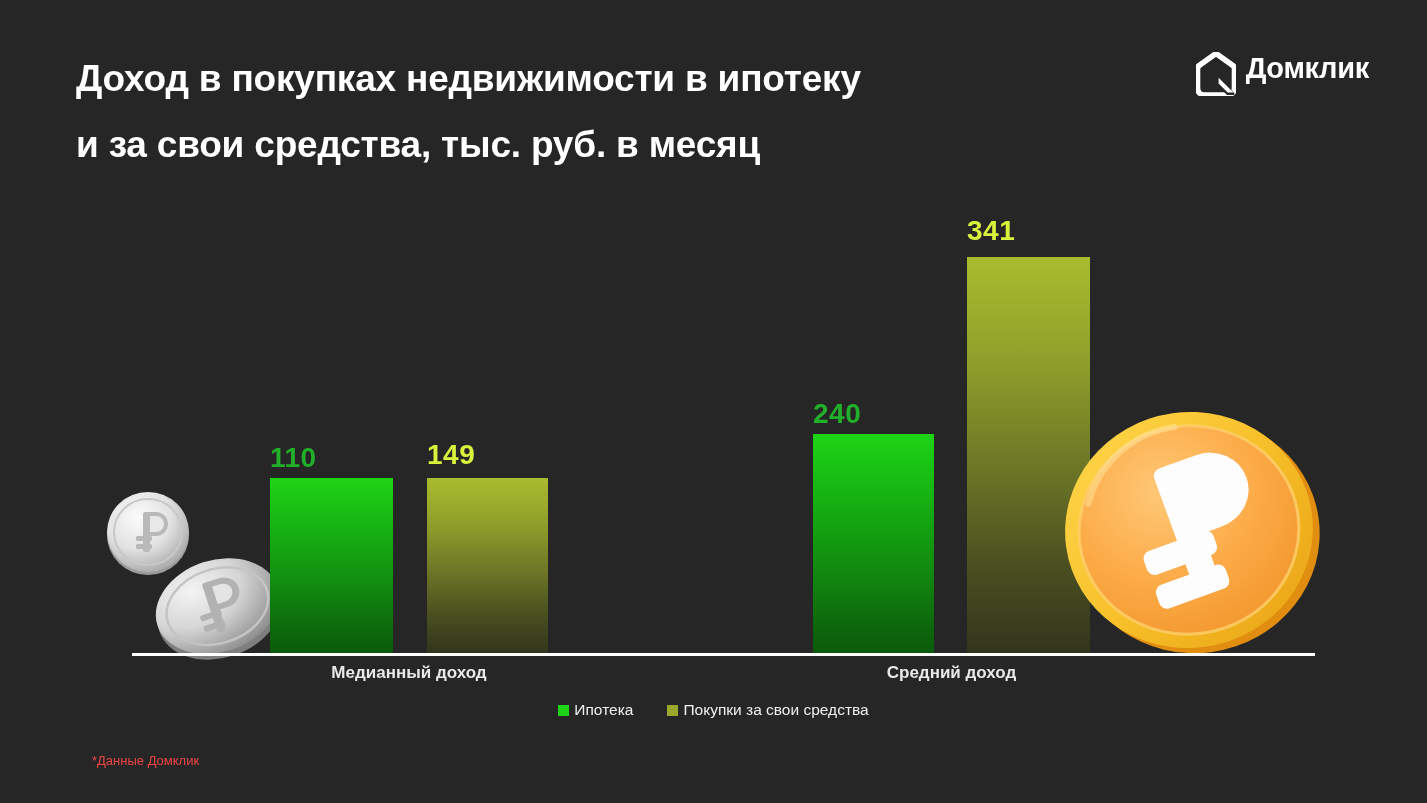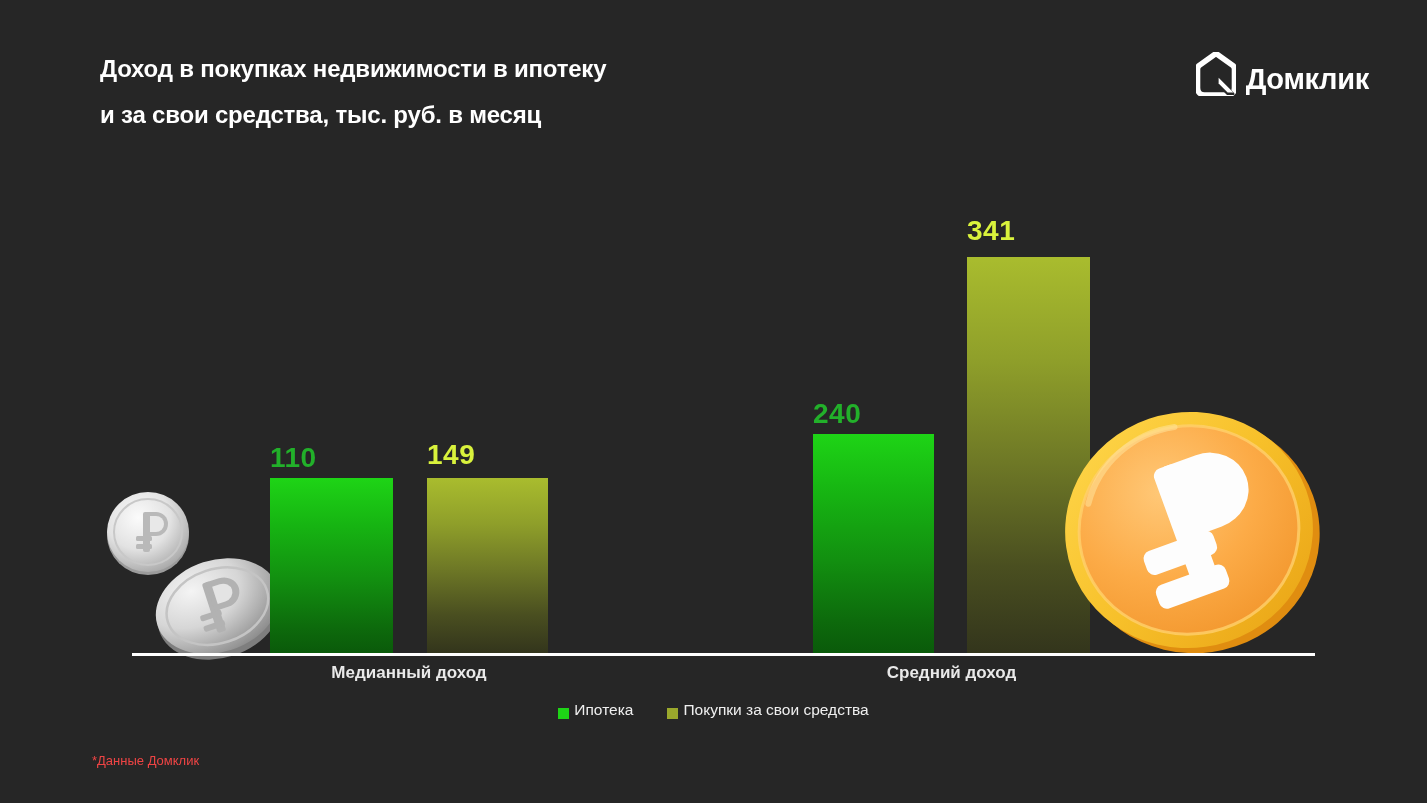--- a/index.html
+++ b/index.html
@@ -13,36 +13,36 @@
     height: 803px;
     background: #262626;
     overflow: hidden;
     font-family: "Liberation Sans", sans-serif;
     -webkit-font-smoothing: antialiased;
   }
 
   
   .title {
     position: absolute;
-    left: 100px;
+    left: 76px;
     top: 46px;
     width: 1050px;
     color: #ffffff;
-    font-size: 24px;
-    line-height: 46px;
+    font-size: 37px;
+    line-height: 66px;
     font-weight: 700;
     letter-spacing: -0.2px;
     white-space: pre-line;
   }
   .logo {
     position: absolute;
     right: 58px;
     top: 52px;
     display: flex;
-    align-items: flex-end;
+    align-items: flex-start;
     gap: 10px;
   }
   .logo-mark { width: 40px; height: 44px; display: block; }
   .logo-text {
     color: #ffffff;
     font-size: 29px;
     font-weight: 700;
     letter-spacing: -0.3px;
   }
 
@@ -98,21 +98,21 @@
     left: 0;
     top: 701px;
     width: 1427px;
     display: flex;
     justify-content: center;
     align-items: center;
     gap: 34px;
   }
   .legend-item {
     display: flex;
-    align-items: flex-end;
+    align-items: center;
     gap: 5px;
   }
   .legend-swatch {
     width: 11px;
     height: 11px;
     display: inline-block;
   }
   .legend-label {
     color: #efefef;
     font-size: 15.5px;

